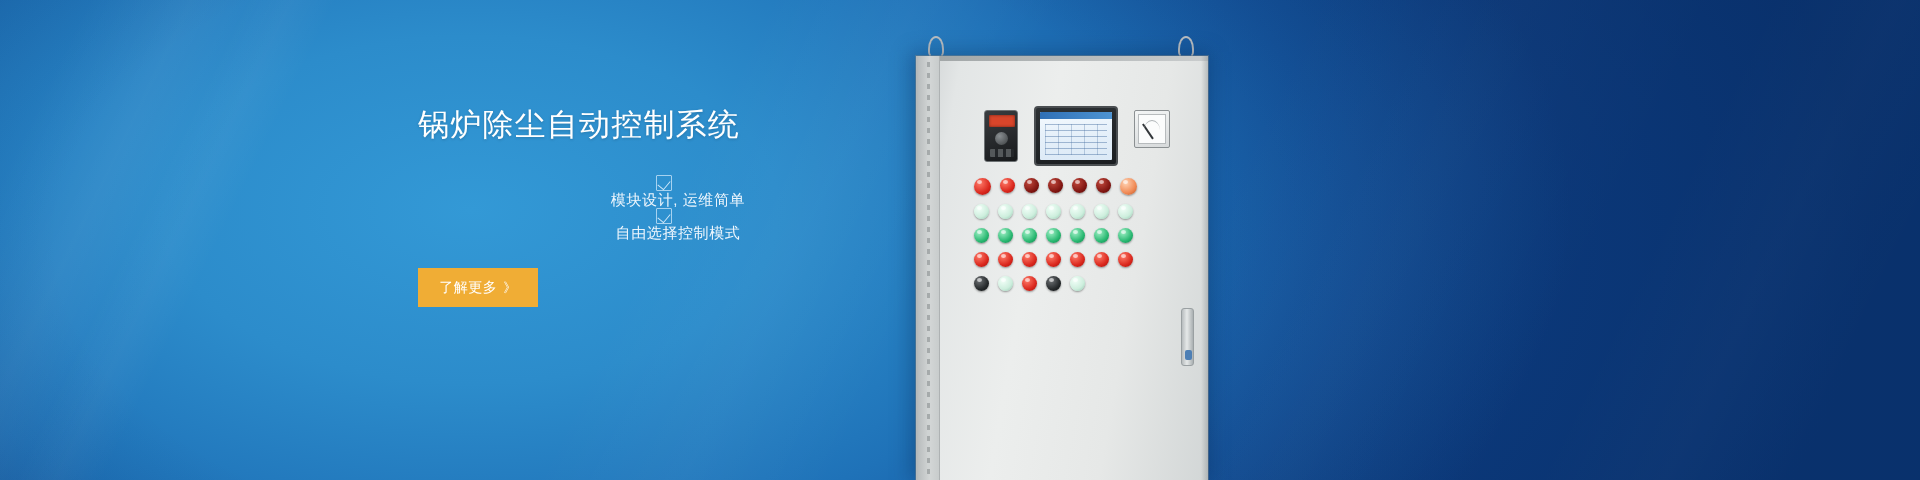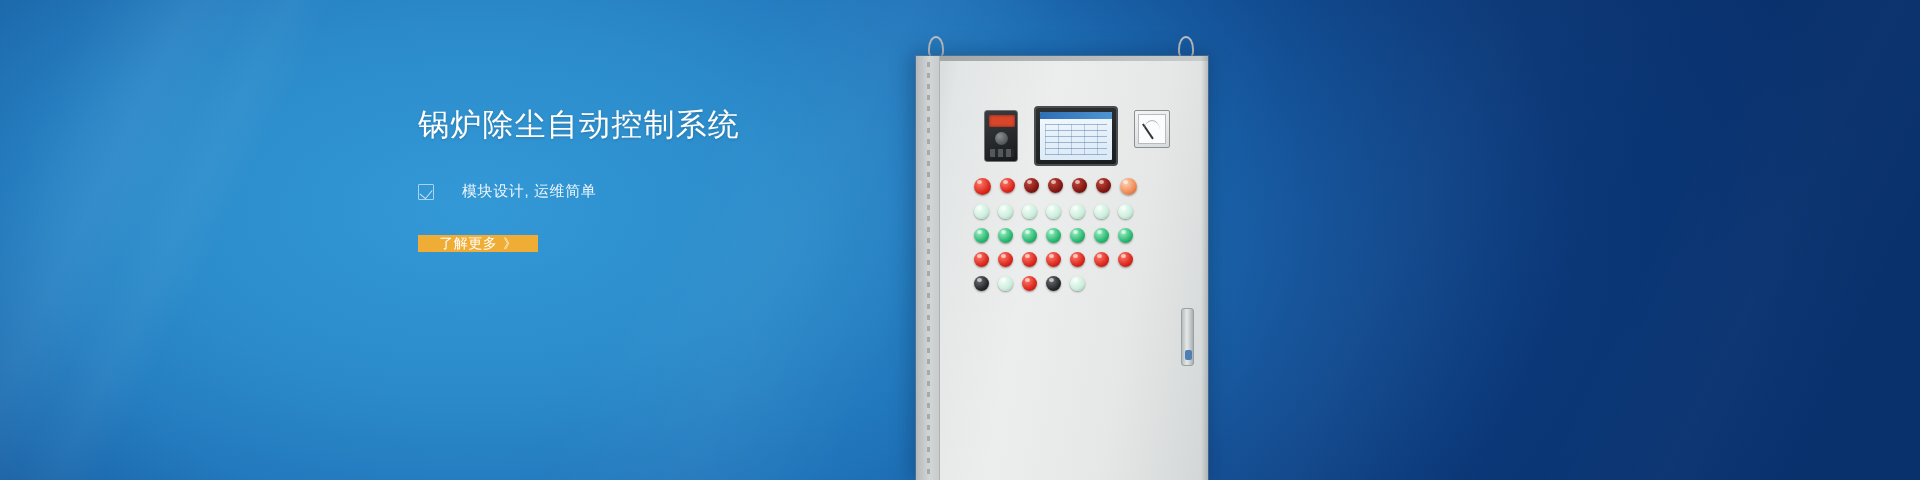--- a/index.html
+++ b/index.html
@@ -43,21 +43,21 @@
     line-height:42px;
     letter-spacing:1.2px;
     font-weight:400;
     white-space:nowrap;
     text-shadow:0 1px 3px rgba(0,0,0,.18);
   }
 
   .features { margin-top:29px; }
   .feature {
     display:flex; align-items:center;
-    height:33px; margin-bottom:0px;
+    height:33px; margin-bottom:0px;flex-direction:column;
   }
   .feature + .feature { margin-top:0px; }
   .chk {
     width:16px; height:16px; flex:0 0 16px;
     border:1px solid rgba(200,228,248,.78);
     border-radius:1px;
     position:relative;
     margin-right:28px;
   }
   .chk::after {
@@ -72,21 +72,21 @@
   .feat-label {
     color:#eef6fd;
     font-size:15px;
     letter-spacing:.6px;
     white-space:nowrap;
   }
 
   .cta {
     display:inline-flex; align-items:center; justify-content:center;
     margin-top:27px;
-    width:120px; height:17px;
+    width:120px; height:39px;
     background:#f0ad35;
     color:#ffffff;
     font-size:14px;
     letter-spacing:.5px;
     border:none;
     cursor:pointer;
     white-space:nowrap;
     font-family:"Liberation Sans", sans-serif;
   }
   .cta .arr { margin-left:6px; font-size:13px; }
@@ -206,20 +206,24 @@
 
     <div class="title">锅炉除尘自动控制系统</div>
 
     <div class="features">
 
       <div class="feature">
         <span class="chk"></span>
         <span class="feat-label">模块设计, 运维简单</span>
       </div>
 
+      <div class="feature">
+        <span class="chk"></span>
+        <span class="feat-label">自由选择控制模式</span>
+      </div>
 
 
     </div>
 
     <button class="cta">
       <span>了解更多</span>
       <span class="arr">》</span>
     </button>
 
   </div>

